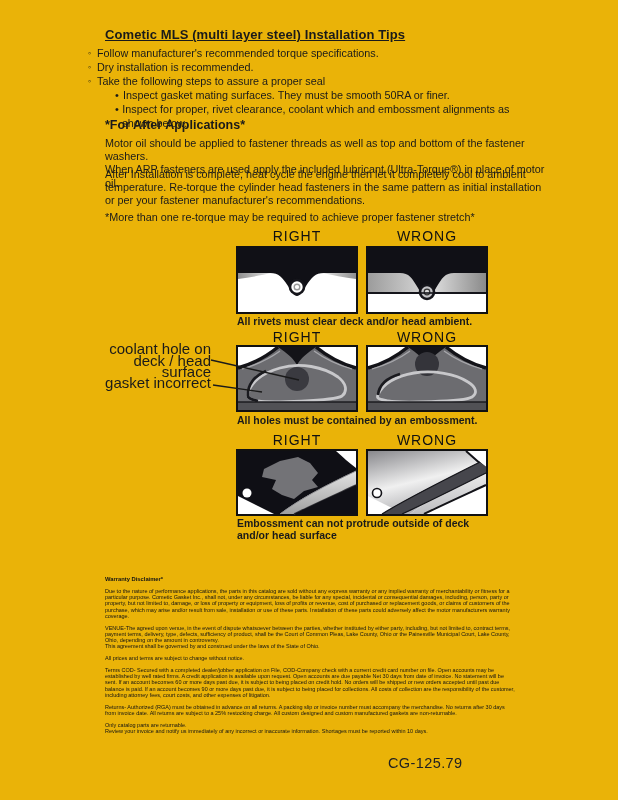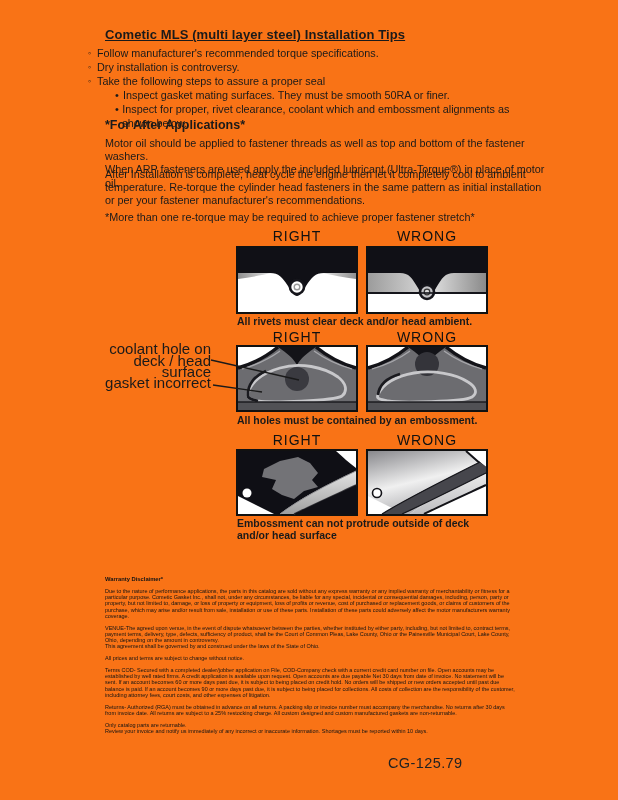--- a/index.html
+++ b/index.html
@@ -1,18 +1,18 @@
 <!DOCTYPE html>
 <html><head>
 <meta charset="utf-8">
 <style>
   * { margin:0; padding:0; box-sizing:border-box; }
   html,body { background:#ffffff; }
   .page {
-    position:relative; width:618px; height:800px; background:#f97316;
+    position:relative; width:618px; height:800px; background:#eab308;
     font-family:"Liberation Sans", sans-serif; color:#1a1a1a; overflow:hidden;
   }
   .ml { white-space:pre-line; }
 
   
   .doc-title {
     position:absolute; left:105px; top:27px; font-size:13px; font-weight:bold;
     text-decoration:underline; letter-spacing:.1px;
   }
   .bullets { position:absolute; left:88px; top:46px; width:450px; font-size:10.8px; line-height:14px; }
@@ -57,21 +57,21 @@
 
   <h1 class="doc-title">Cometic MLS (multi layer steel) Installation Tips</h1>
 
   <div class="bullets">
     <div class="b-row">
       <span class="b-mark">◦</span>
       <span>Follow manufacturer's recommended torque specifications.</span>
     </div>
     <div class="b-row">
       <span class="b-mark">◦</span>
-      <span>Dry installation is controversy.</span>
+      <span>Dry installation is recommended.</span>
     </div>
     <div class="b-row">
       <span class="b-mark">◦</span>
       <span>Take the following steps to assure a proper seal</span>
     </div>
     <div class="b-row sub">
       <span class="b-mark">•</span>
       <span>Inspect gasket mating surfaces.  They must be smooth 50RA or finer.</span>
     </div>
     <div class="b-row sub">

